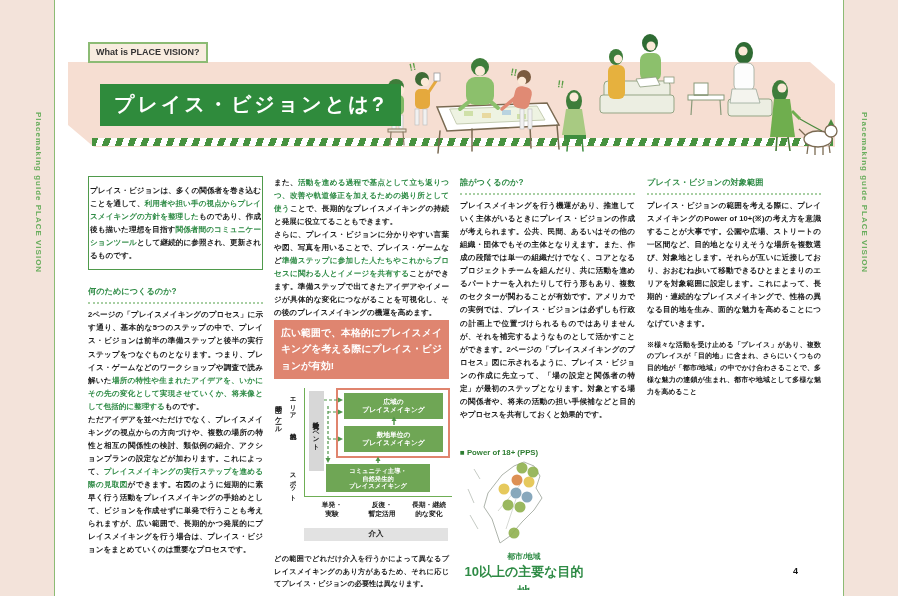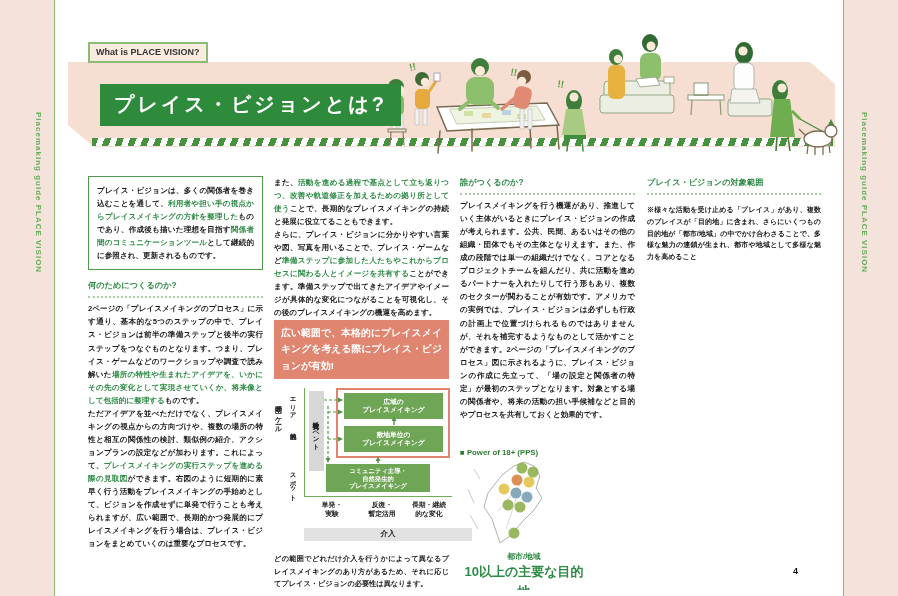--- a/index.html
+++ b/index.html
@@ -27,21 +27,21 @@
             font-weight:bold; letter-spacing:3px; padding:7px 14px 8px; z-index:4; }
   .header-illustration { position:absolute; left:352px; top:4px; width:488px; height:154px; z-index:3; }
 
   
   .columns { position:absolute; left:88px; top:176px; width:745px; height:414px; overflow:hidden; }
   .col { position:absolute; top:0; width:175px; font-size:7.6px; font-weight:bold; line-height:1.72;
          color:#1c1c1c; text-align:justify; }
   #col1 { left:0; } #col2 { left:186px; } #col3 { left:372px; } #col4 { left:559px; width:174px; }
   .col p { margin:0; }
   .hl { color:#2e8b45; }
-  .intro-box { border:1.5px solid #4f9a4b; padding:7px 8px; margin-bottom:9px; }
+  .intro-box { border:1.5px solid #4f9a4b; padding:7px 1px; margin-bottom:15px; }
   .section-heading { color:#2e8b45; font-size:8.2px; font-weight:bold; margin:0 0 4px;
          padding-bottom:3px; border-bottom:2px dotted #a8cfa3; }
   .highlight-box { background:#df8570; color:#fff; font-size:9.8px; line-height:1.7; padding:5px 7px;
          margin:0 0 9px; font-weight:bold; }
   .diagram-caption { font-size:7.2px; line-height:1.7; margin-top:9px; }
   .note { font-size:7px; line-height:1.68; margin-top:9px; }
 
   
   .diagram { position:relative; width:178px; height:156px; margin-top:2px; }
   .dg-ytitle { position:absolute; left:-2px; top:12px; writing-mode:vertical-rl; font-size:7px; font-weight:bold; color:#222; letter-spacing:1px; }
@@ -56,21 +56,21 @@
   .dg-box { position:absolute; background:#6fa655; color:#fff; font-weight:bold; font-size:6.8px;
             line-height:1.25; display:flex; align-items:center; justify-content:center; text-align:center;
             white-space:pre-line; }
   .dg-box.b1 { left:70px; top:5px;  width:99px;  height:26px; }
   .dg-box.b2 { left:70px; top:38px; width:99px;  height:26px; }
   .dg-box.b3 { left:52px; top:76px; width:104px; height:28px; font-size:6.3px; }
   .dg-arrows { position:absolute; left:0; top:0; width:178px; height:156px; }
   .dg-xtick { position:absolute; top:113px; font-size:6.8px; font-weight:bold; text-align:center;
               white-space:pre-line; line-height:1.3; color:#1c1c1c; }
   .dg-xtick.x0 { left:36px; width:44px; } .dg-xtick.x1 { left:84px; width:48px; } .dg-xtick.x2 { left:132px; width:46px; }
-  .dg-xbar { position:absolute; left:30px; top:140px; width:168px; height:13px; background:#e2e2e2;
+  .dg-xbar { position:absolute; left:30px; top:140px; width:144px; height:13px; background:#e2e2e2;
              font-size:7.5px; font-weight:bold; display:flex; align-items:center; justify-content:center; color:#222; }
 
   
   .figures { position:absolute; left:372px; top:272px; width:368px; }
   .figures-label { color:#2e7d32; font-size:7.8px; font-weight:bold; margin-bottom:2px; }
   .figure-row { display:flex; gap:10px; align-items:flex-start;flex-direction:column; }
   .figure { text-align:center; }
   .fig-title { color:#2e8b45; font-size:7.8px; font-weight:bold; margin-top:2px; }
   .fig-caption div { color:#2e8b45; font-size:13px; font-weight:bold; line-height:1.55; }
 
@@ -256,20 +256,23 @@
 
     <div class="col" id="col3">
       <h3 class="section-heading">誰がつくるのか?</h3>
       <div>
           <p><span>プレイスメイキングを行う機運があり、推進していく主体がいるときにプレイス・ビジョンの作成が考えられます。公共、民間、あるいはその他の組織・団体でもその主体となりえます。また、作成の段階では単一の組織だけでなく、コアとなるプロジェクトチームを組んだり、共に活動を進めるパートナーを入れたりして行う形もあり、複数のセクターが関わることが有効です。アメリカでの実例では、プレイス・ビジョンは必ずしも行政の計画上で位置づけられるものではありませんが、それを補完するようなものとして活かすことができます。2ページの「プレイスメイキングのプロセス」図に示されるように、プレイス・ビジョンの作成に先立って、「場の設定と関係者の特定」が最初のステップとなります。対象とする場の関係者や、将来の活動の担い手候補などと目的やプロセスを共有しておくと効果的です。</span></p>
         </div>
     </div>
 
     <div class="col" id="col4">
       <h3 class="section-heading">プレイス・ビジョンの対象範囲</h3>
+      <div>
+          <p><span>プレイス・ビジョンの範囲を考える際に、プレイスメイキングのPower of 10+(※)の考え方を意識することが大事です。公園や広場、ストリートの一区間など、目的地となりえそうな場所を複数選び、対象地とします。それらが互いに近接しており、おおむね歩いて移動できるひとまとまりのエリアを対象範囲に設定します。これによって、長期的・連続的なプレイスメイキングで、性格の異なる目的地を生み、面的な魅力を高めることにつなげていきます。</span></p>
+        </div>
       <div class="note">※様々な活動を受け止める「プレイス」があり、複数のプレイスが「目的地」に含まれ、さらにいくつもの目的地が「都市/地域」の中でかけ合わさることで、多様な魅力の連鎖が生まれ、都市や地域として多様な魅力を高めること</div>
     </div>
 
     <div class="figures">
       <div class="figures-label">■ Power of 18+ (PPS)</div>
       <div class="figure-row">
         <div class="figure" style="width:128px">
           <svg width="128" height="86" viewBox="0 0 128 86">
             <path d="M40 84 L32 60 L24 48 L28 34 L42 16 L54 7 L64 3 L74 7 L80 17 L76 29 L82 39 L74 51 L62 63 L50 77 Z" fill="none" stroke="#a5aba3" stroke-width="0.9"></path>
             <path d="M18 70 L10 56 M14 44 L8 30 M20 20 L14 10" stroke="#b8beb6" stroke-width="0.8" fill="none"></path>

